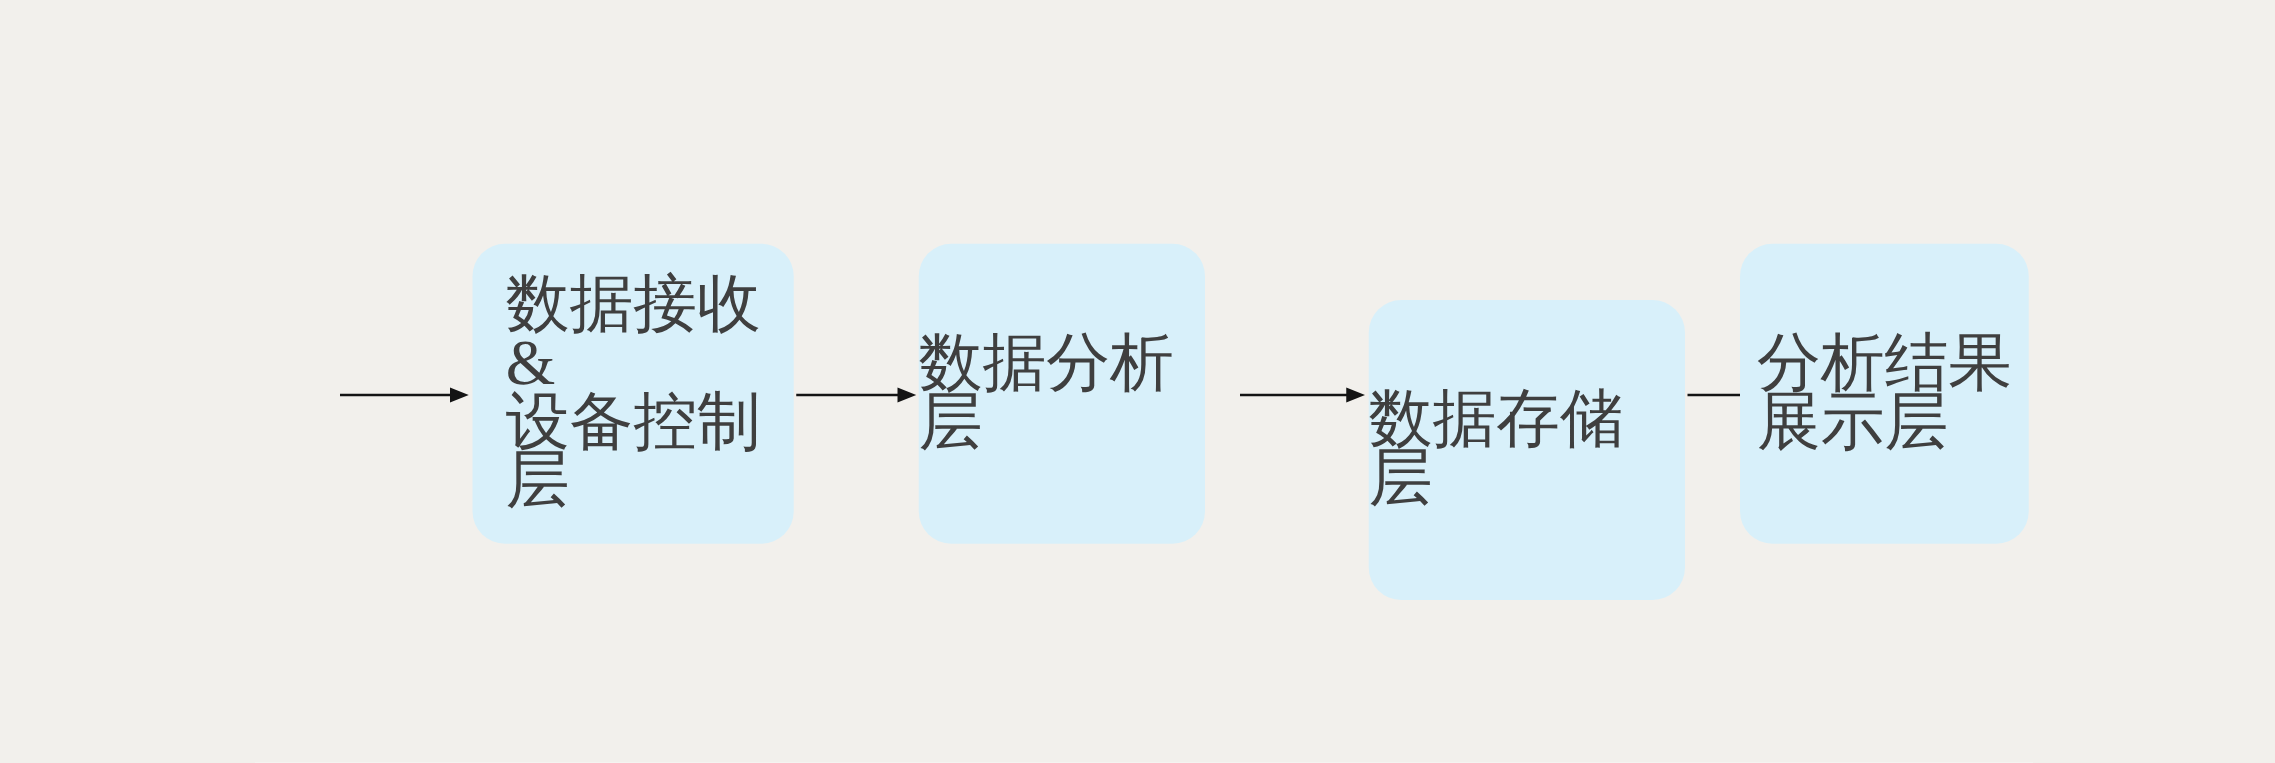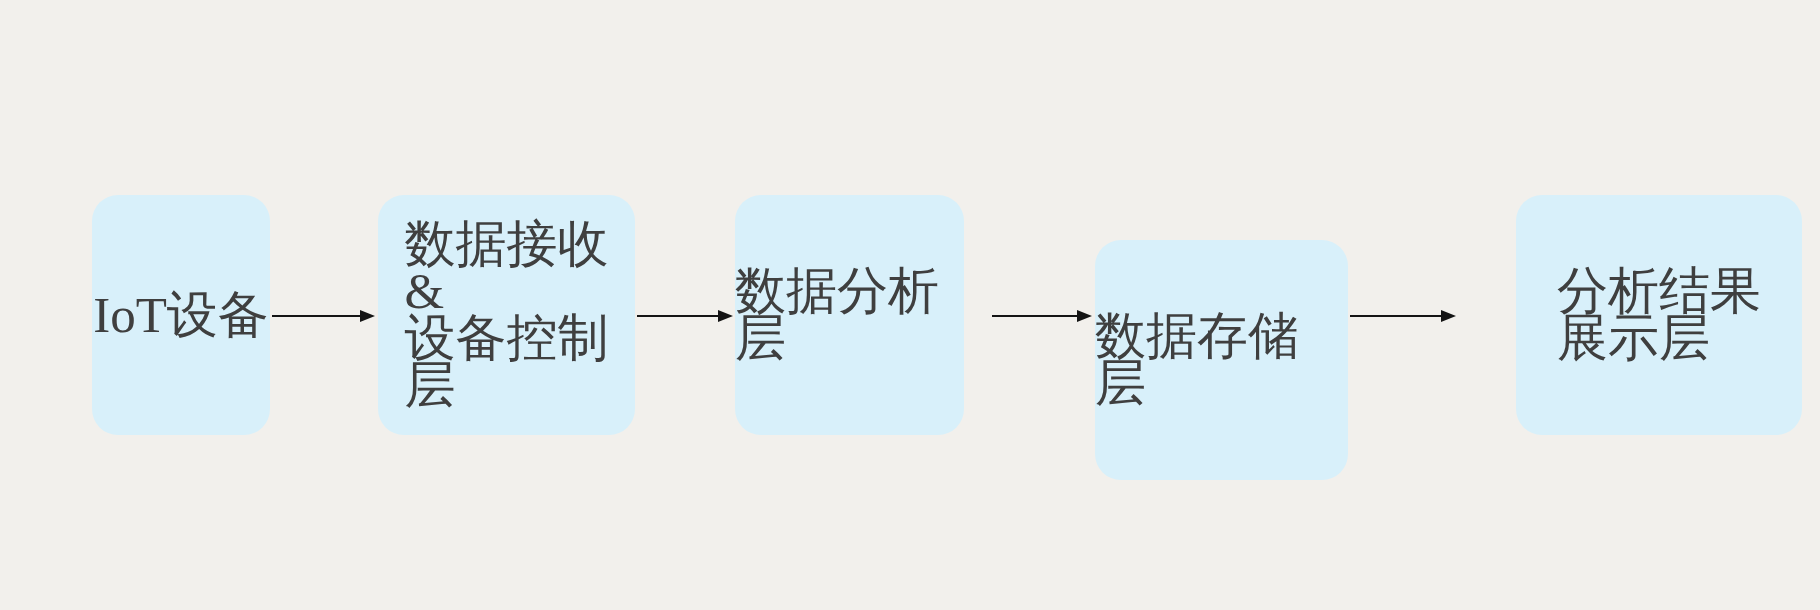--- a/index.html
+++ b/index.html
@@ -30,39 +30,36 @@
     color: #3f3f3f;
     font-size: 51px;
     line-height: 47px;
     white-space: pre-line;
     font-family: Liberation Serif, serif;
   }
   .node-1 { left: 92px;   width: 178px; }
   .node-2 { left: 378px;  width: 257px; }
   .node-3 { left: 735px;  width: 229px; }
   .node-4 { left: 1095px; width: 253px; margin-top: 45px; }
-  .node-5 { left: 1516px; width: 286px; }
+  .node-5 { left: 1392px; width: 231px; }
   .arrow {
     position: absolute;
     top: 305px;
     overflow: visible;
   }
   .arrow-1 { left: 272px; }
   .arrow-2 { left: 637px; }
   .arrow-3 { left: 992px; }
   .arrow-4 { left: 1350px; }
 </style>
 </head>
 <body>
 
 <div class="canvas" style="background: rgb(242, 240, 236);">
 
-  <div class="node node-1" style="background: rgb(216, 240, 250);">
-    <span class="node-label" style="color: rgb(63, 63, 63);">IoT设备</span>
-  </div>
 
   <svg class="arrow arrow-1" width="104" height="22">
     <line x1="0" y1="11" x2="89" y2="11" stroke="#141414" stroke-width="2"></line>
     <polygon points="88,5 103,11 88,17" fill="#141414"></polygon>
   </svg>
 
   <div class="node node-2" style="background: rgb(216, 240, 250);">
     <span class="node-label" style="color: rgb(63, 63, 63);">数据接收
 &amp;
 设备控制

